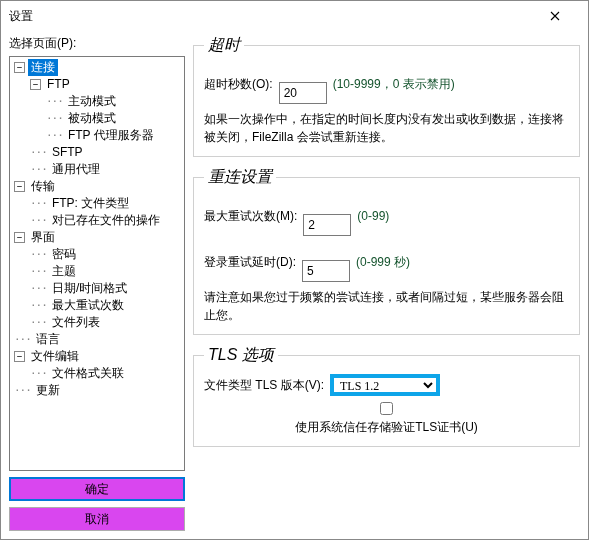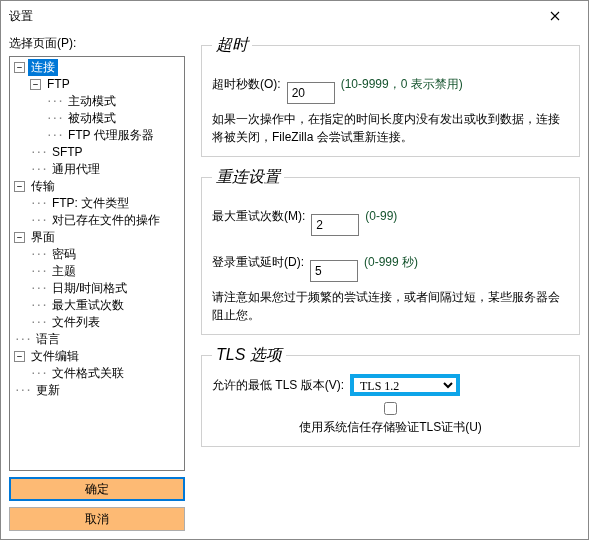--- a/index.html
+++ b/index.html
@@ -30,21 +30,21 @@
   align-items: center;
   justify-content: center;
   font-size: 12px;
   font-family: Arial, sans-serif;
 }
 
 .content {
   flex: 1;
   display: flex;
   padding: 4px 8px 8px 8px;
-  gap: 16px;
+  gap: 8px;
   overflow: hidden;
 }
 .left {
   width: 176px;
   display: flex;
   flex-direction: column;
 }
 .left-label { margin-bottom: 4px; }
 .tree-wrap {
   flex: 1;
@@ -89,21 +89,21 @@
   color: #fff;
 }
 .ind1 { padding-left: 4px; }
 .ind2 { padding-left: 20px; }
 .ind3 { padding-left: 36px; }
 
 .btns { margin-top: 6px; display: flex; flex-direction: column; gap: 6px; }
 .btns button {
   height: 24px;
   border: 1px solid #adadad;
-  background: #fdba74;
+  background: #d946ef;
   font-family: inherit;
   font-size: 12px;
 }
 .btns button.primary { border: 2px solid #0078d7; }
 
 .right {
   flex: 1;
   overflow: auto;
 }
 fieldset {
@@ -324,21 +324,21 @@
         <label>登录重试延时(D):</label>
         <input type="text" value="5" style="">
         <span class="hint">(0-999 秒)</span>
       </div>
       <div class="desc">请注意如果您过于频繁的尝试连接，或者间隔过短，某些服务器会阻止您。</div>
     </fieldset>
 
     <fieldset>
       <legend>TLS 选项</legend>
       <div class="form-row">
-        <label>允许的最低 TLS 版本(V):</label>
+        <label>文件类型 TLS 版本(V):</label>
         <select>
           <option>TLS 1.2</option>
         </select>
       </div>
       <div class="checkbox-row">
         <input type="checkbox" style="">
         <label>使用系统信任存储验证TLS证书(U)</label>
       </div>
     </fieldset>
   </div>

